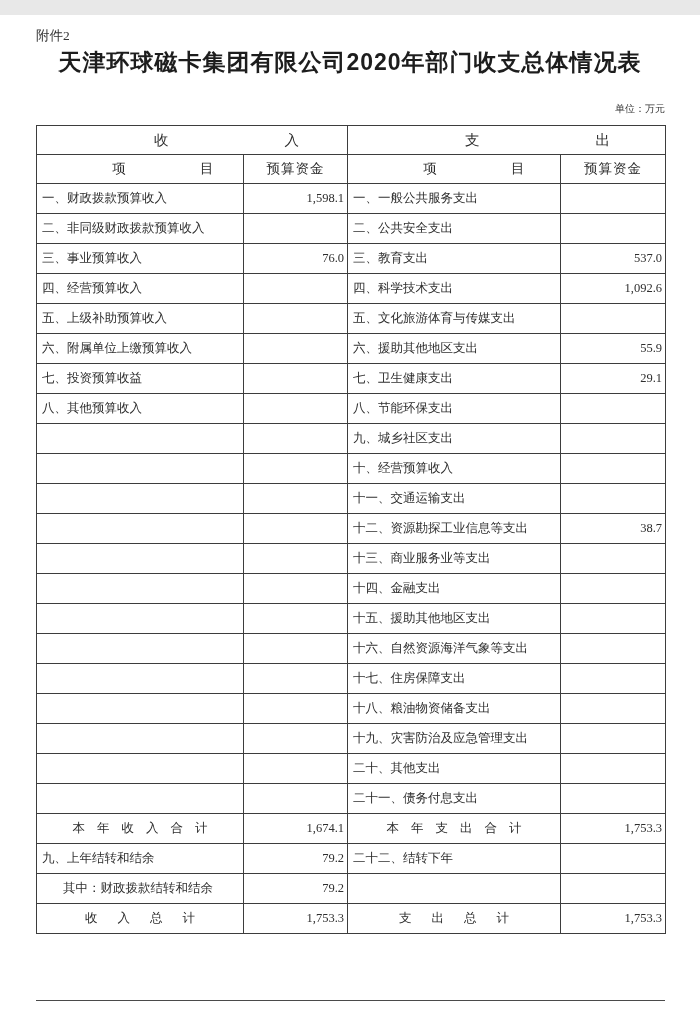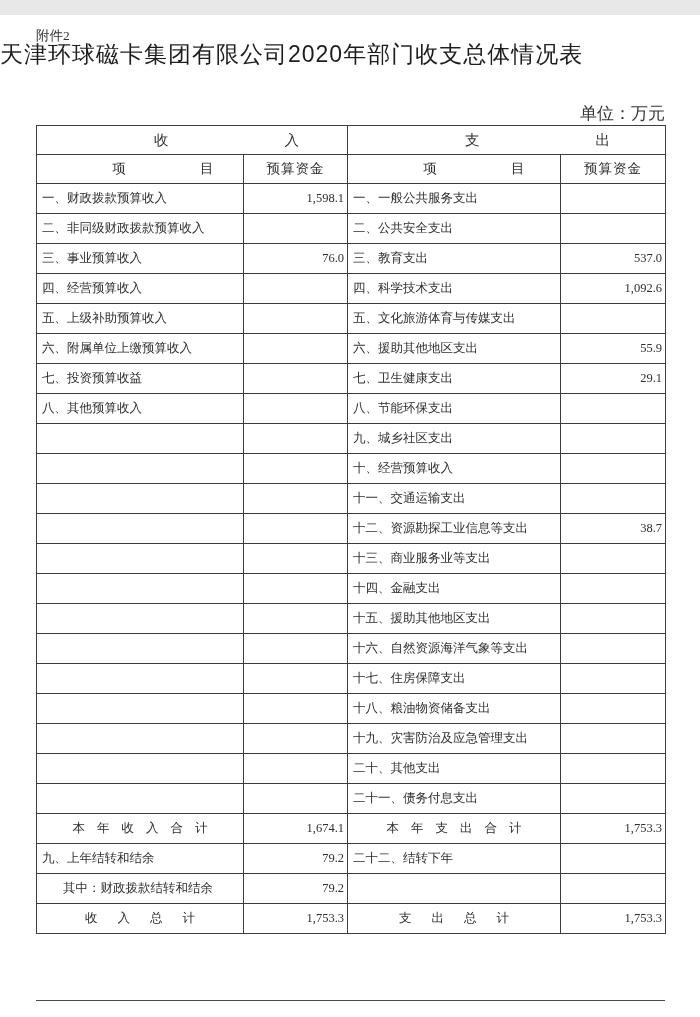--- a/index.html
+++ b/index.html
@@ -4,25 +4,25 @@
 <style>
   * { box-sizing: border-box; }
   html,body { margin:0; padding:0; background:#e8e8e8; }
   .page {
     width:700px; height:1017px; background:#ffffff; position:relative;
     font-family:"Liberation Serif","DejaVu Serif",serif; color:#2e2e2e;
     margin:15px auto; overflow:hidden;
   }
   .attachment { position:absolute; left:36px; top:12px; font-size:13.5px; color:#333; }
   .doc-title {
-    position:absolute; left:0; top:24px; width:100%; margin:0;
-    text-align:left; font-family:"Liberation Sans","DejaVu Sans",sans-serif;
-    font-weight:400; font-size:23px; color:#1d1d1d; letter-spacing:1px;
-  }
-  .unit-note { position:absolute; top:87px; right:35px; font-size:17px; color:#333; }
+    position:absolute; left:0; top:32px; width:100%; margin:0;
+    text-align:center; font-family:"Liberation Sans","DejaVu Sans",sans-serif;
+    font-weight:700; font-size:23px; color:#1d1d1d; letter-spacing:1px;
+  }
+  .unit-note { position:absolute; top:87px; right:35px; font-size:10px; color:#333; }
 
   table.budget {
     position:absolute; left:36px; top:110px; width:629px;
     border-collapse:collapse; table-layout:fixed;
   }
   table.budget td {
     border:1px solid #3d3d3d; overflow:hidden; white-space:nowrap;
     vertical-align:middle; font-size:12.5px; color:#2e2e2e;
   }
   tr.sec-header td {

